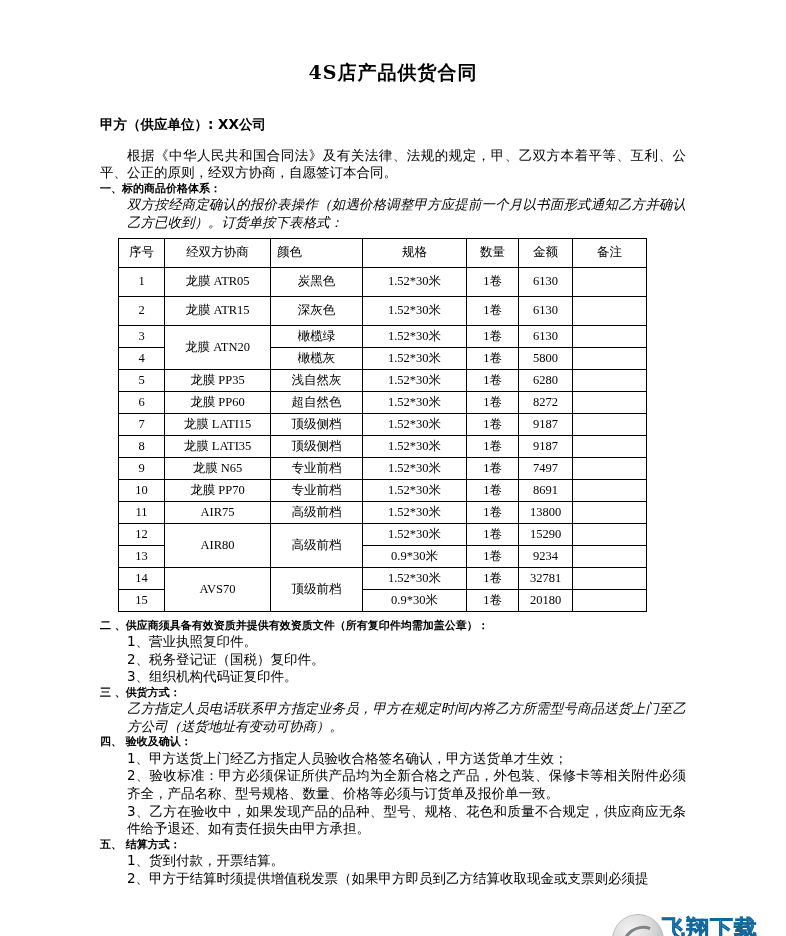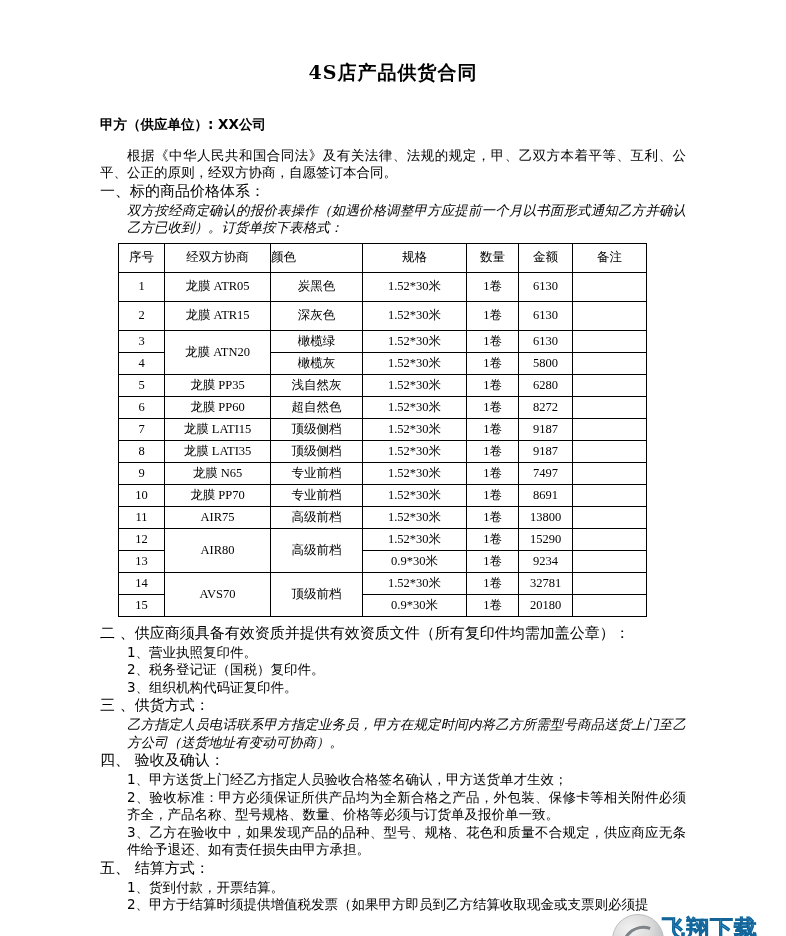--- a/index.html
+++ b/index.html
@@ -45,22 +45,22 @@
   .spacer-b { height: 14px; }
   .para {
     font-size: 13.5px;
     line-height: 1.30;
     margin: 0;
     text-align: justify;
     text-justify: inter-ideograph;
   }
   .para.indent2 { text-indent: 27px; }
   .section-head {
-    font-weight: normal;
-    font-size: 15px;
+    font-weight: bold;
+    font-size: 11px;
     line-height: 1.32;
     margin: 0;
   }
   .sub-item {
     font-size: 13.5px;
     line-height: 1.30;
     margin: 0;
     padding-left: 27px;
     text-align: justify;
     text-justify: inter-ideograph;
@@ -92,21 +92,21 @@
     text-align: center;
     vertical-align: middle;
     padding: 0;
     height: 21px;
     line-height: 20px;
     font-weight: normal;
     white-space: nowrap;
   }
   table.goods thead th { height: 28px; line-height: 27px; }
   table.goods tr.tall td { height: 28px; line-height: 27px; }
-  table.goods th.col-color { text-align: left; }
+  table.goods th.col-color { text-align: left; padding-left: 6px; }
   .c-no    { width: 46px; }
   .c-name  { width: 106px; }
   .c-color { width: 92px; }
   .c-spec  { width: 104px; }
   .c-qty   { width: 52px; }
   .c-amt   { width: 54px; }
   .c-note  { width: 74px; }
   
   .watermark {
     position: absolute;

